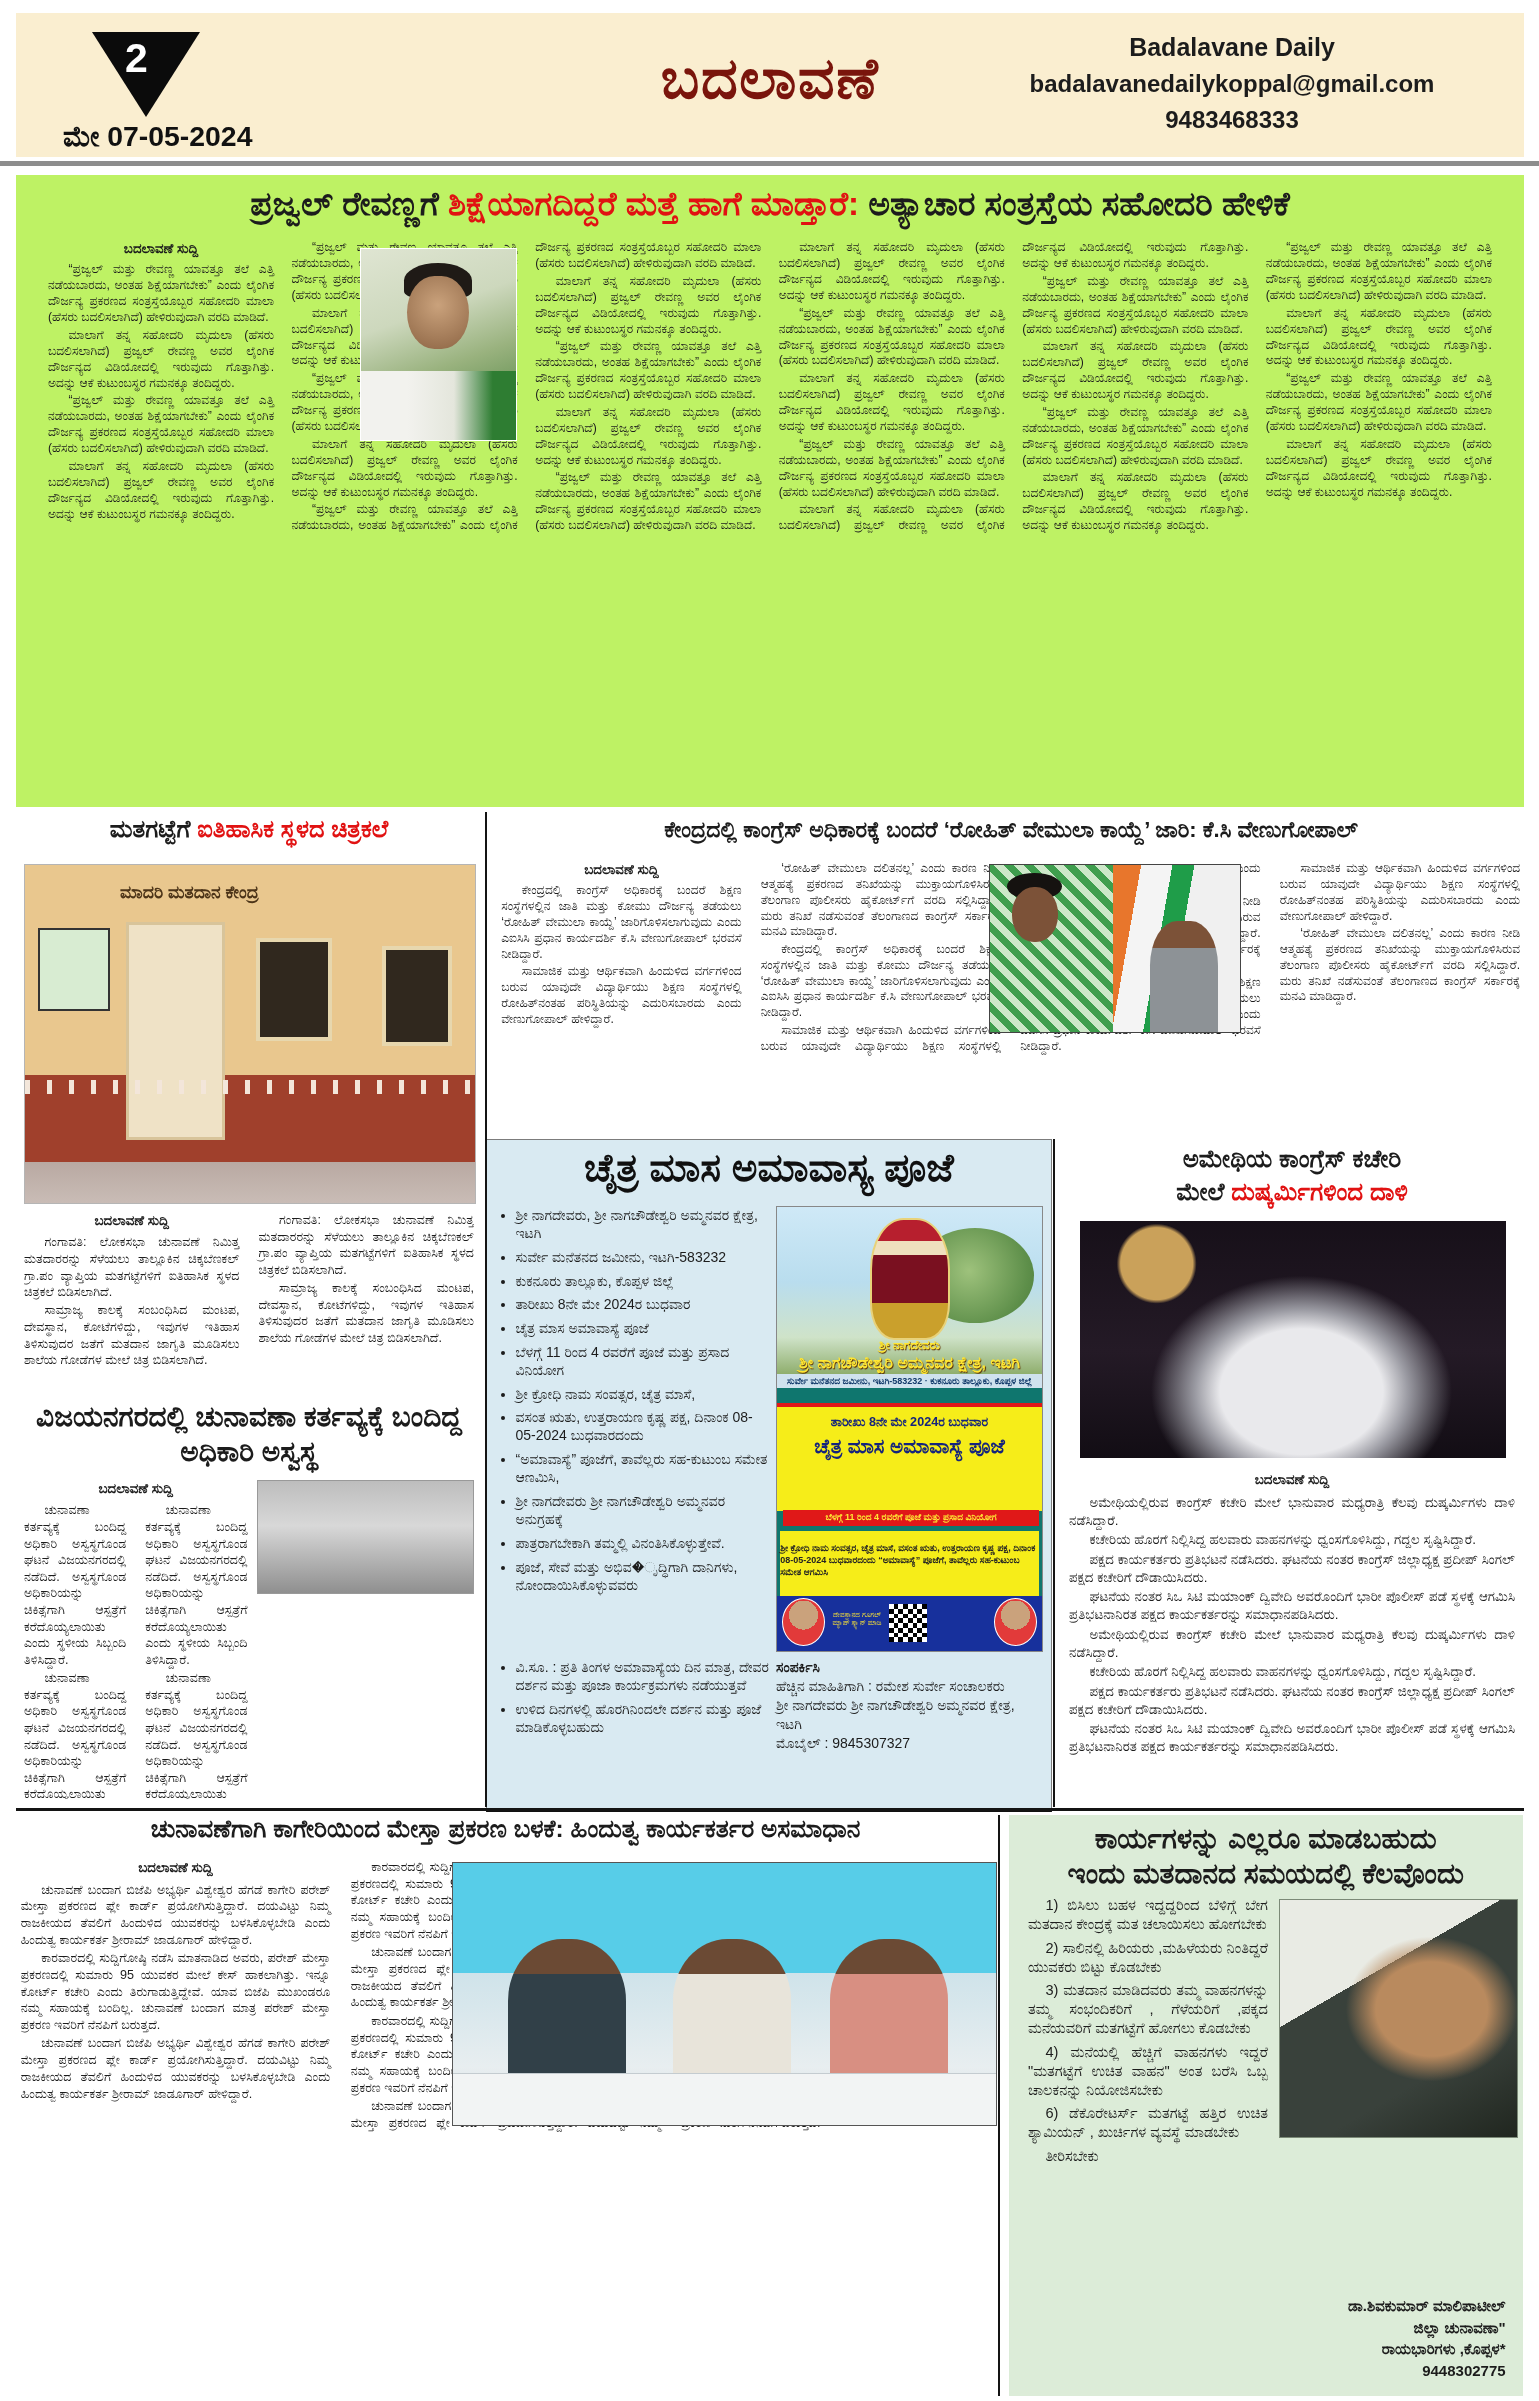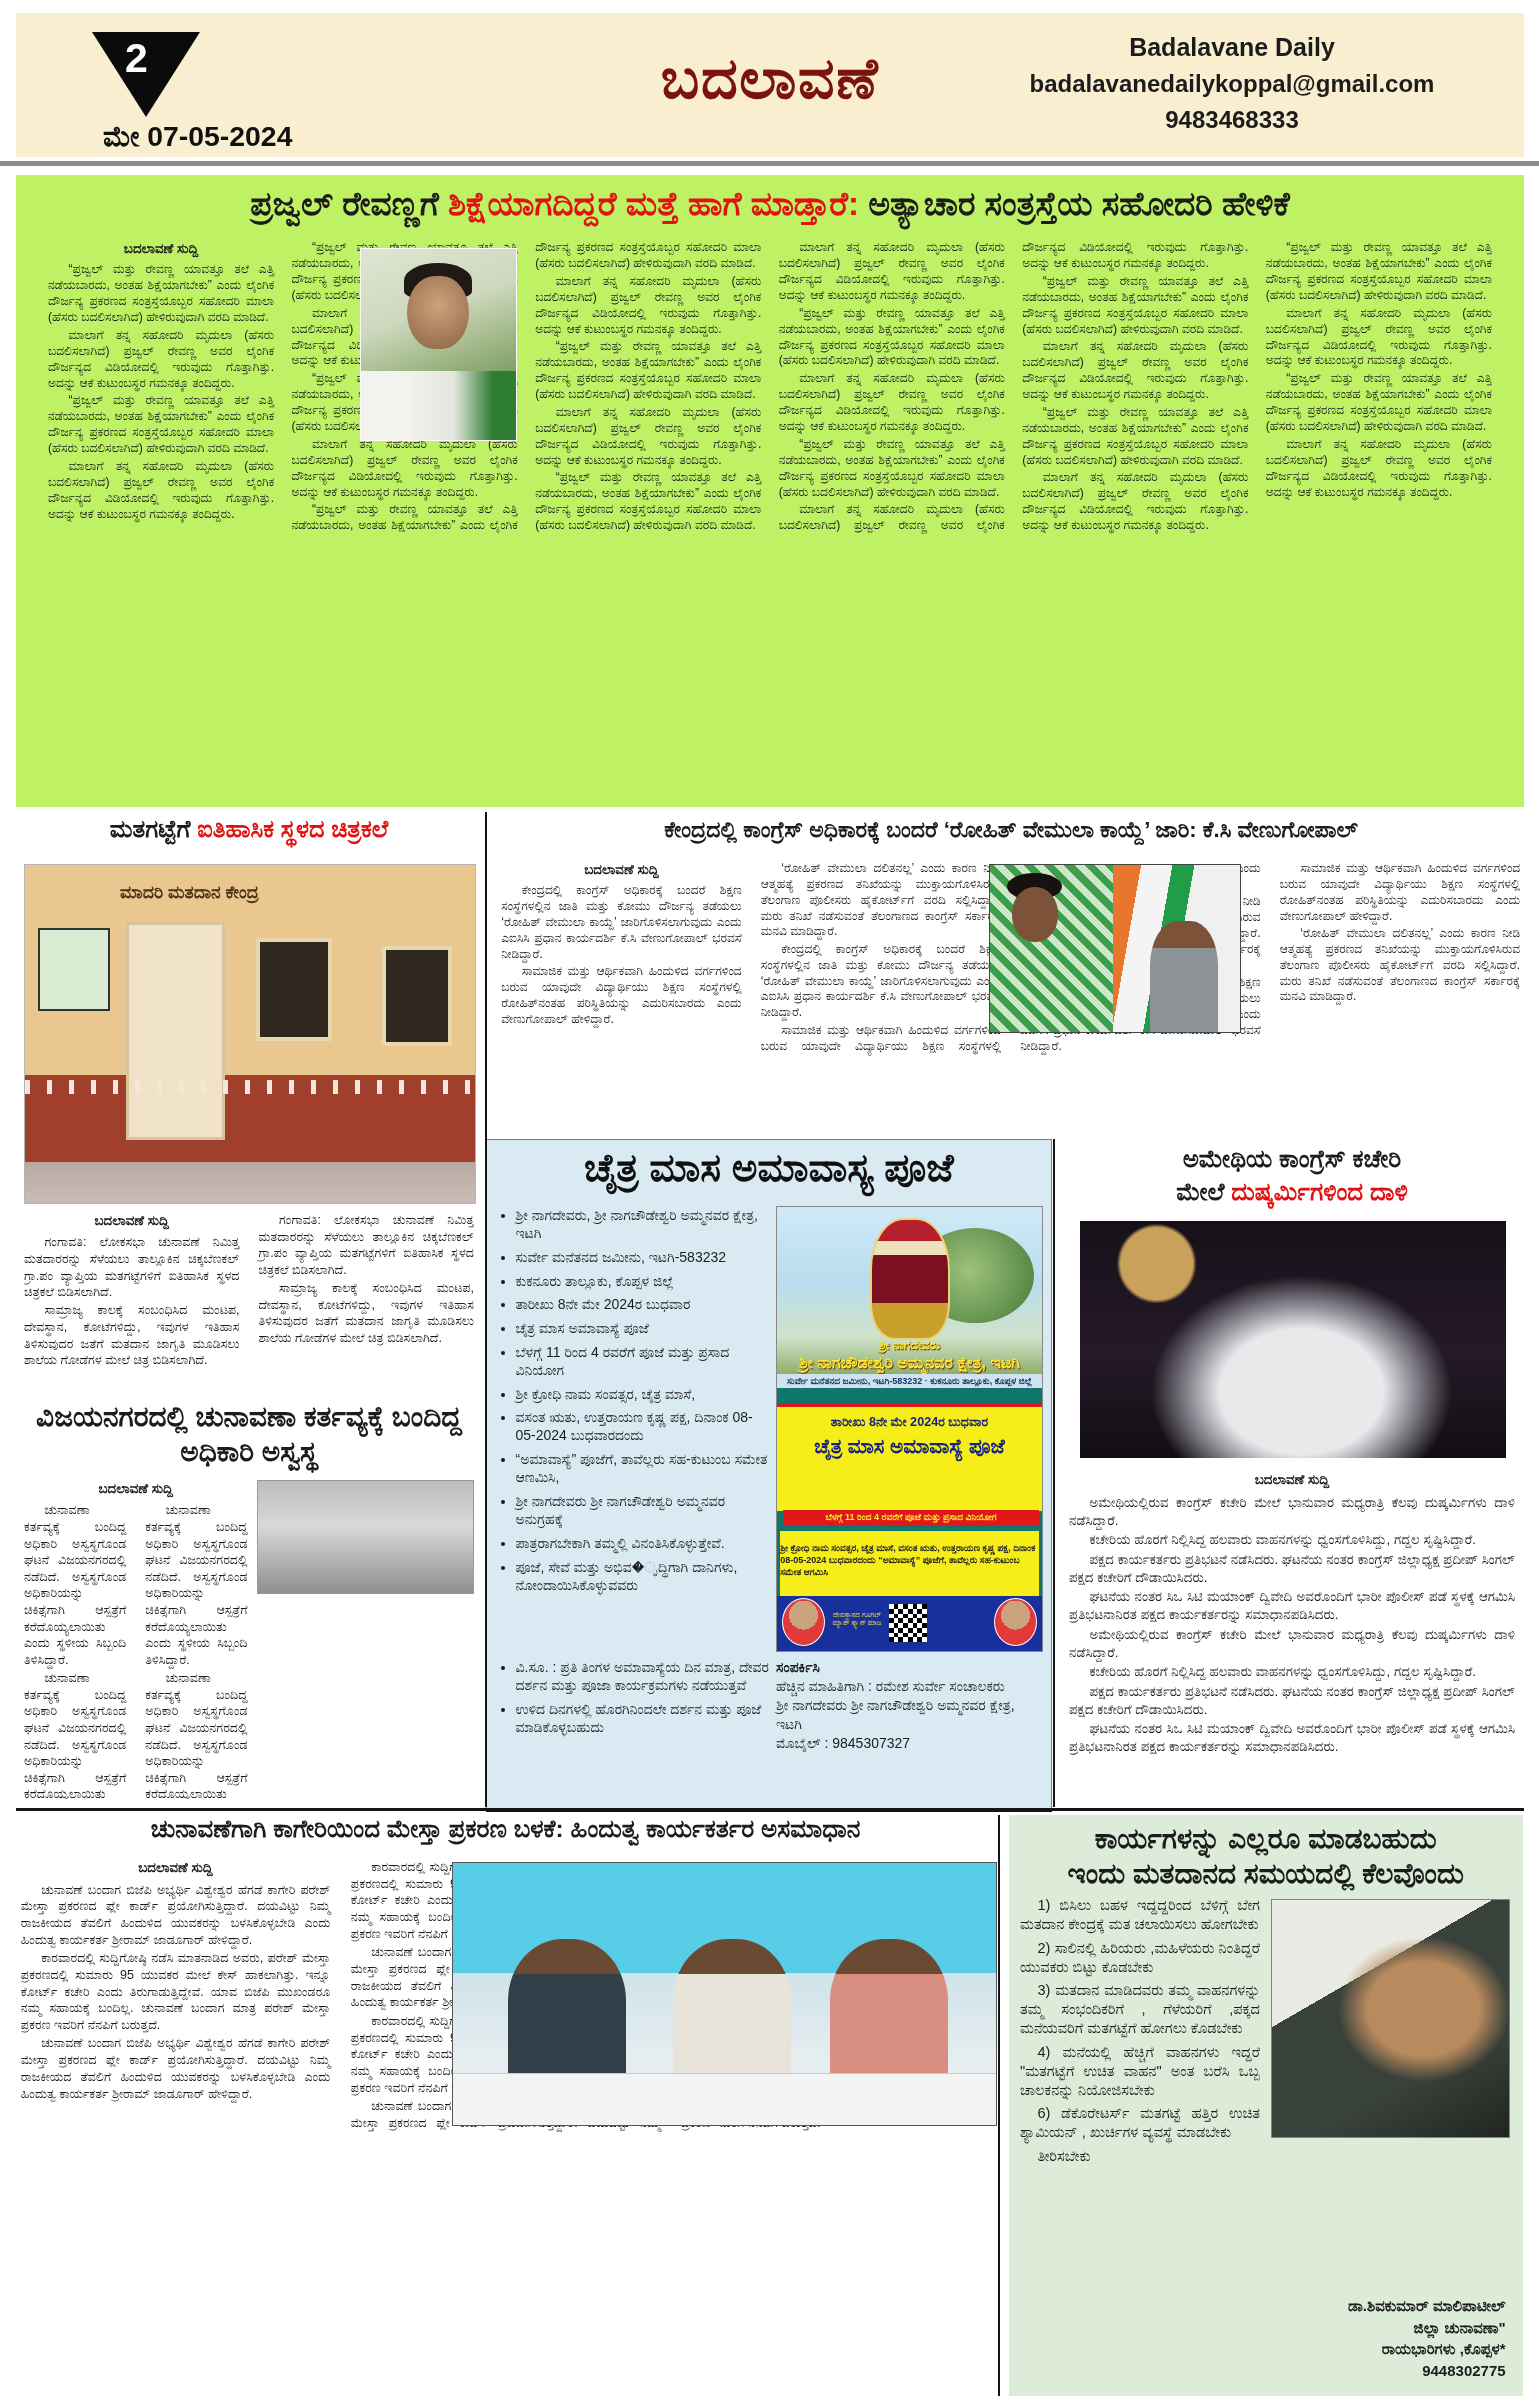--- a/index.html
+++ b/index.html
@@ -4,21 +4,21 @@
 <style>
   html,body{margin:0;padding:0;background:#e9e9e9;}
   #page{position:relative;width:1539px;height:2401px;background:#ffffff;
         font-family:"Liberation Sans","DejaVu Sans",sans-serif;color:#1c1c1c;overflow:hidden;}
   .abs{position:absolute;}
   
   #header{left:16px;top:12.6px;width:1508px;height:144px;background:#faeed0;}
   #pagenum-tri{left:76px;top:19px;width:0;height:0;border-left:54px solid transparent;
       border-right:54px solid transparent;border-top:85px solid #0b0b0b;}
   #pagenum{left:109px;top:22px;color:#ffffff;font-size:41px;font-weight:bold;}
-  #date{left:47px;top:107px;font-size:28.4px;font-weight:bold;color:#111;margin-left:40px;}
+  #date{left:47px;top:107px;font-size:28.4px;font-weight:bold;color:#111;}
   #masthead{left:0;right:0;top:32px;text-align:center;font-size:57px;font-weight:bold;color:#7a150c;letter-spacing:1.6px;}
   #brandbox{right:47px;top:20.5px;width:490px;text-align:center;}
   #brand-name{font-size:25px;font-weight:bold;}
   #brand-email{font-size:24px;font-weight:bold;margin-top:8px;}
   #brand-phone{font-size:24px;font-weight:bold;margin-top:8px;}
   #header-rule{left:0;top:161px;width:1539px;height:4.7px;background:#8d8d8d;}
   
   .byline{text-align:center;font-weight:bold;font-size:13.4px;margin:0 0 4.7px 0;}
   .para{margin:0 0 1.6px 0;text-indent:20.5px;text-align:justify;}
   .art-body{text-align:justify;overflow:hidden;}
@@ -124,21 +124,21 @@
   #kageri-photo .f1{left:55px;background:linear-gradient(180deg,#6b4a34 0 35px,#314048 35px 100%);}
   #kageri-photo .f2{left:220px;background:linear-gradient(180deg,#6b4a34 0 35px,#e8e4da 35px 100%);}
   #kageri-photo .f3{left:377px;background:linear-gradient(180deg,#6b4a34 0 35px,#d88f82 35px 100%);}
   #kageri-photo .table{position:absolute;left:0;bottom:0;width:100%;height:51px;background:#f2f4f4;border-top:1.6px solid #c4ccd0;}
   
   #tips{left:1009px;top:1815px;width:514px;height:581px;background:#dcecd8;}
   #tips-headline{left:6.3px;top:6.3px;width:501px;text-align:center;font-size:28px;font-weight:bold;line-height:1.25;}
   #tips-photo{float:right;width:237px;height:237px;margin:3.2px 0 8px 11px;background:
       radial-gradient(ellipse at 64% 46%,#b98a5e 0 26%,transparent 40%),
       linear-gradient(150deg,#e9ebe4 0 34%,#39413b 34% 70%,#20261f 100%);border:0.8px solid #7b8a77;}
-  #tips-content{left:11px;top:81px;width:490px;height:426px;font-size:14.6px;line-height:1.3;overflow:hidden;}
+  #tips-content{left:19px;top:81px;width:490px;height:426px;font-size:14.6px;line-height:1.3;overflow:hidden;}
   #tips-content p{margin:0 0 4.7px 0;text-indent:17.4px;}
   #tips-extra{text-indent:17.4px;}
   #tips-sig-block{position:absolute;right:17.4px;bottom:14.2px;text-align:right;font-size:15px;font-weight:bold;line-height:1.45;}
   
   #div-v1{left:485px;top:812px;height:995px;}
   #div-v2{left:1053px;top:1139px;height:668px;}
   #div-h1{left:16px;top:1808px;width:1508px;}
   #div-v3{left:998px;top:1815px;height:581px;}
 </style>
 </head>

